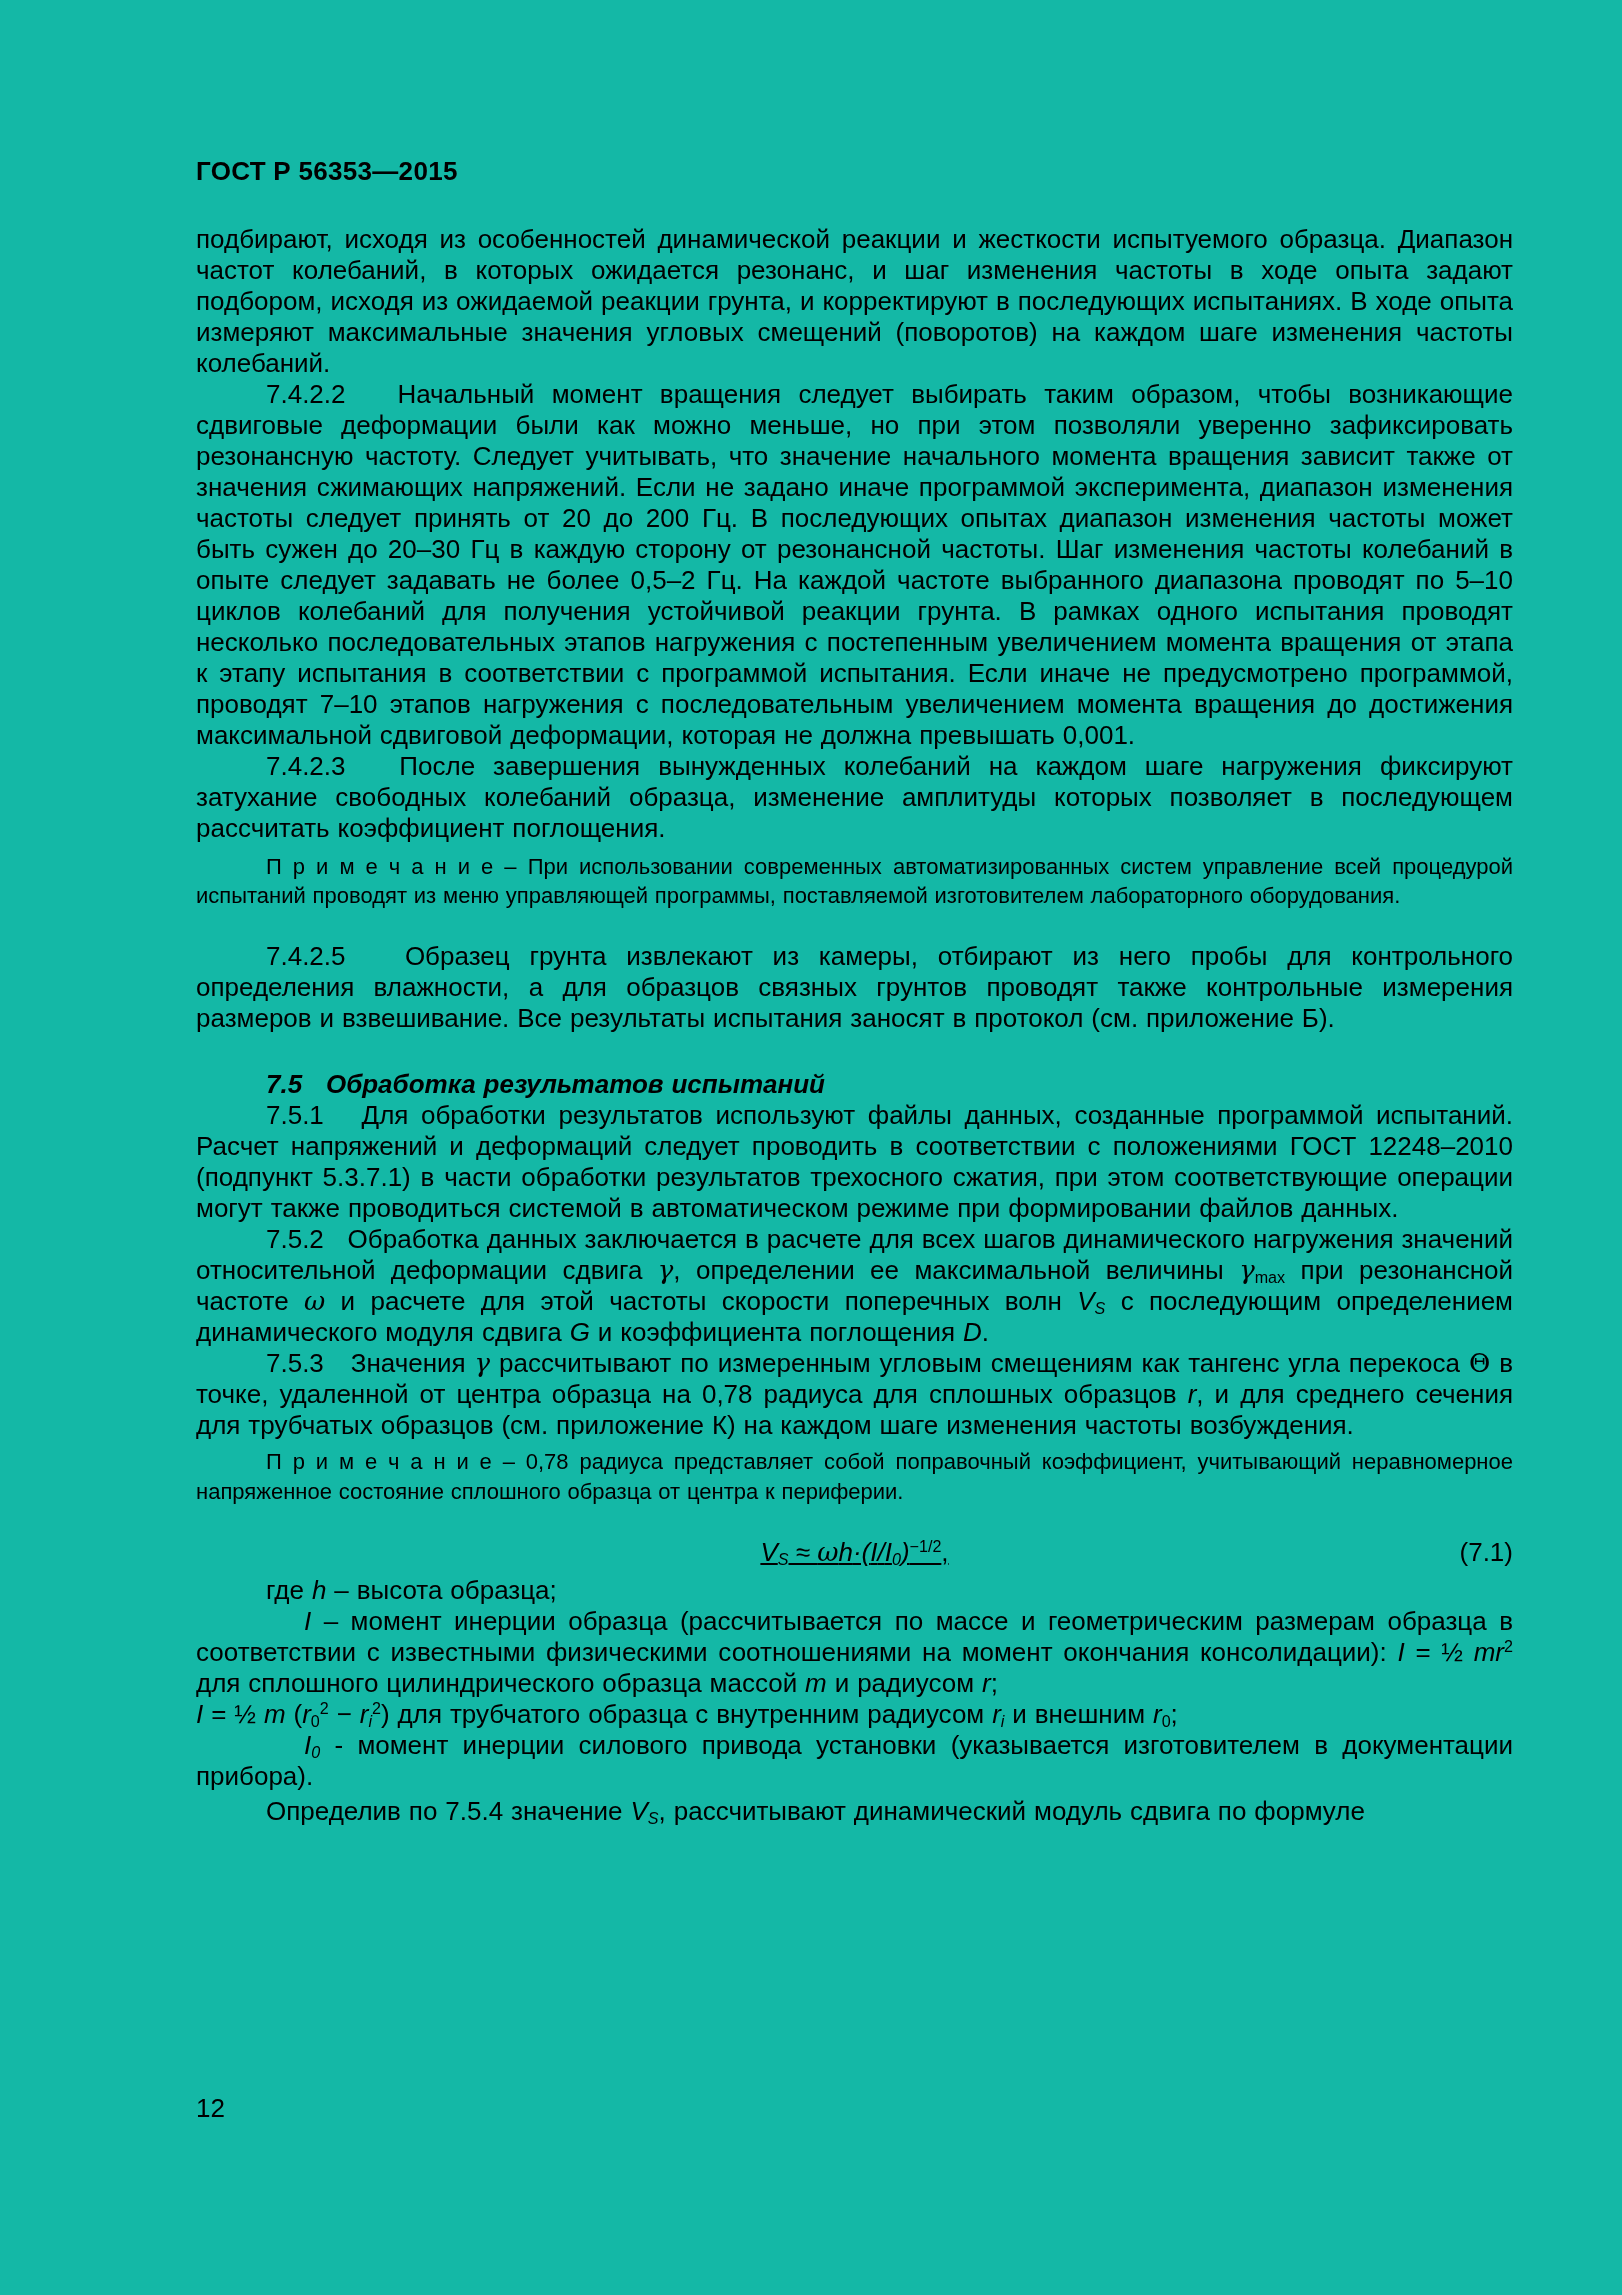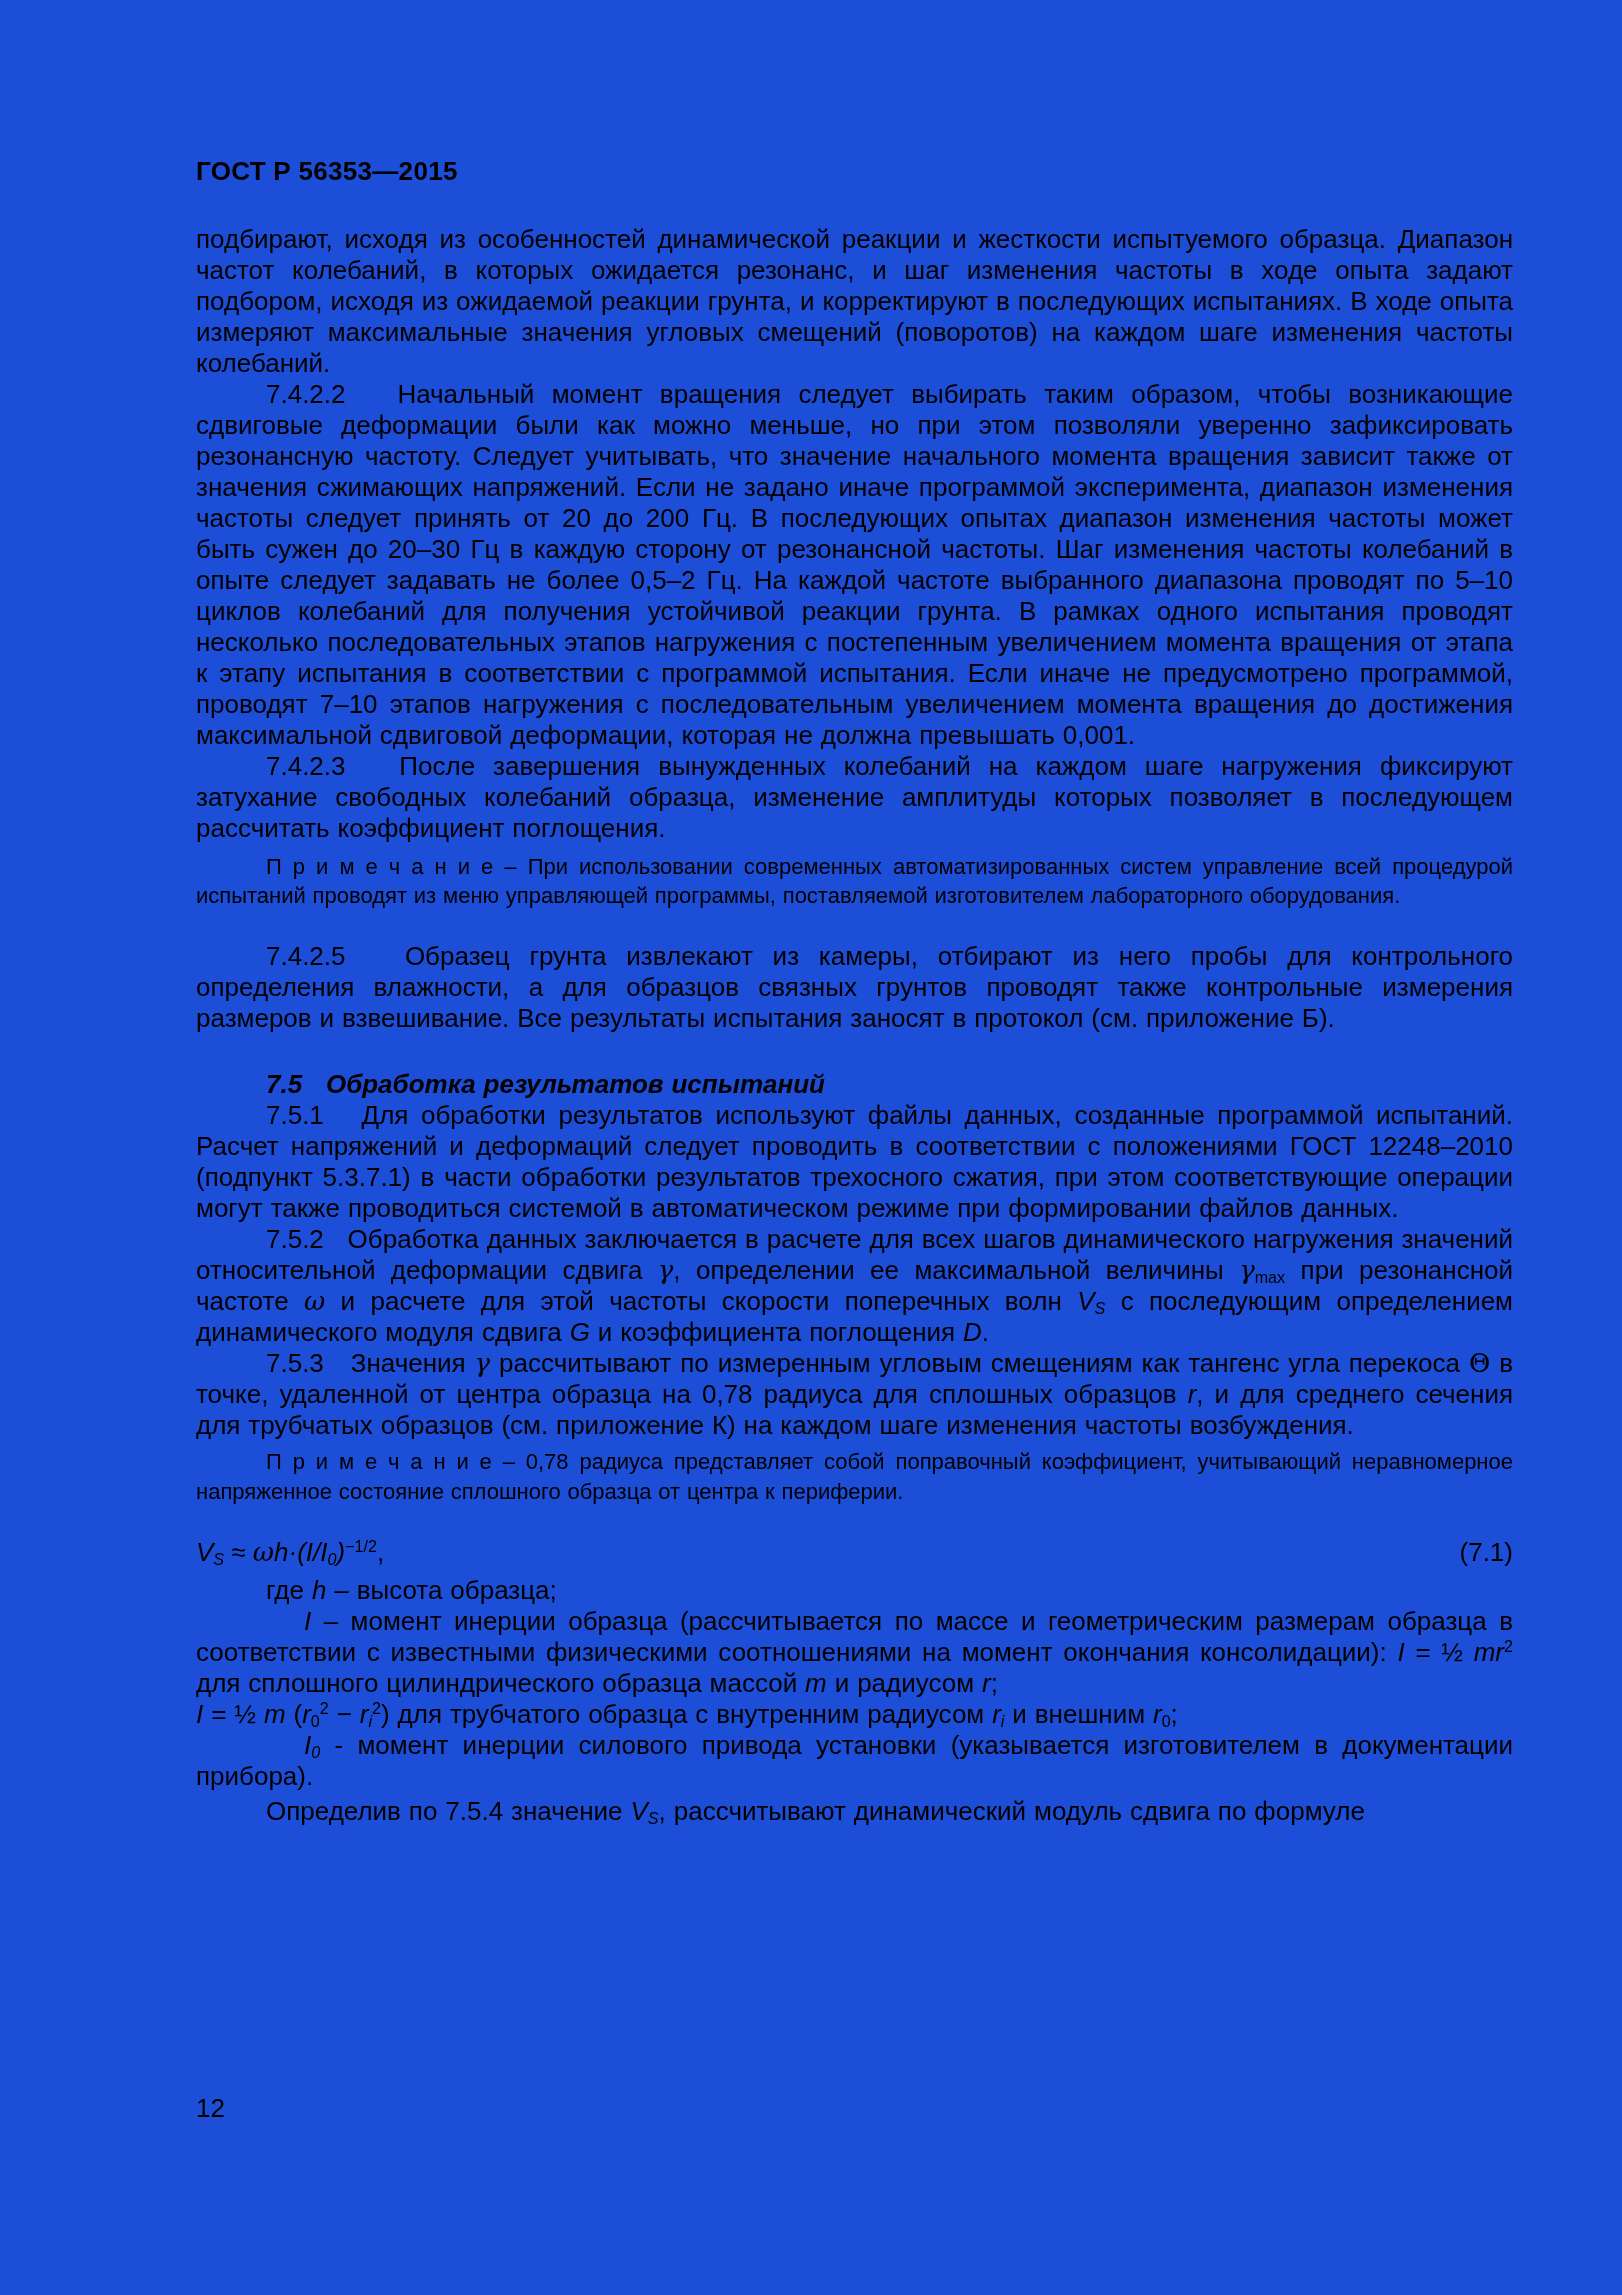--- a/index.html
+++ b/index.html
@@ -1,20 +1,20 @@
 <!DOCTYPE html>
 <html lang="ru" style="font-size:10.5px"><head>
 <meta charset="utf-8">
 <style>
   html,body{margin:0;padding:0;background:#777;}
   .page{
     position:relative;
     width:1623px;height:2295px;
     margin:0 auto;
-    background:#1d4ed8;
+    background:#14b8a6;
     color:#000;
     font-family:"Liberation Sans","DejaVu Sans",sans-serif;
   }
   .hdr{
     position:absolute;left:196px;top:156px;
     font-size:26px;font-weight:bold;letter-spacing:0.3px;
   }
   .content{
     position:absolute;left:196px;top:224px;width:1317px;
   }
@@ -29,20 +29,22 @@
   .bold{font-weight:bold;font-style:italic;}
   .note{font-size:22px;line-height:29.4px;}
   .note1{margin:7.9px 0 30px 0;}
   .note2{margin:6.5px 0 31px 0;}
   .mt-head{margin-top:35px;}
   .mt-sm{margin-top:4px;}
   .formula-row{
     position:relative;
     margin:7.9px 0 6.5px 0;
     font-size:26px;line-height:31px;
+    text-align:center;
+    text-decoration:underline;
   }
   .fnum{position:absolute;right:0;top:0;}
   .pageno{
     position:absolute;left:196px;top:2093px;
     font-size:26px;
   }
   
   .it{font-style:italic;}
   .gk{font-family:"DejaVu Serif","Liberation Serif",serif;}
   .sb{font-size:62%;line-height:0;vertical-align:-0.22em;}

